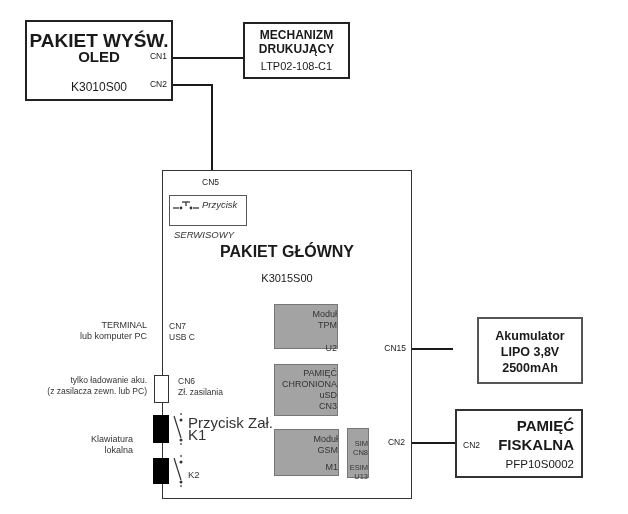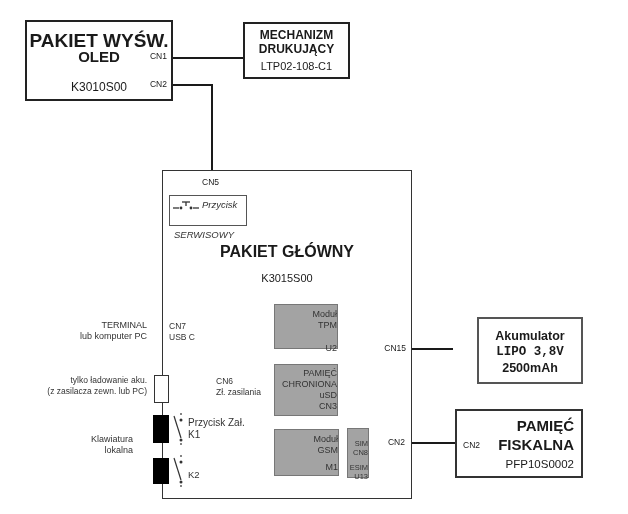--- a/index.html
+++ b/index.html
@@ -84,36 +84,36 @@
 
     <div class="ctr b" style="top:72px;font-size:16px;">PAKIET GŁÓWNY</div>
     <div class="ctr" style="top:101px;font-size:11px;">K3015S00</div>
 
     <div class="sm" style="position:absolute;left:6px;top:150px;color:#333;">
       <div>CN7</div>
       <div>USB C</div>
     </div>
 
     <div class="cnrect"></div>
-    <div class="sm" style="position:absolute;left:15px;top:205px;color:#333;margin-left:38px;">
+    <div class="sm" style="position:absolute;left:15px;top:205px;color:#333;">
       <div>CN6</div>
       <div>Zł. zasilania</div>
     </div>
 
     <div class="blackbtn" style="top:244px;height:28px;"></div>
     <span style="position:absolute;left:8px;top:242px;">
       <svg width="14" height="34" viewBox="0 0 14 34">
         <line x1="10" y1="0" x2="10" y2="4" stroke="#333" stroke-width="1.2" stroke-dasharray="2,2"></line>
         <circle cx="10" cy="7" r="1.5" fill="#333"></circle>
         <line x1="3" y1="3" x2="10" y2="25" stroke="#333" stroke-width="1.2"></line>
         <circle cx="10" cy="27" r="1.5" fill="#333"></circle>
         <line x1="10" y1="30" x2="10" y2="34" stroke="#333" stroke-width="1.2" stroke-dasharray="2,2"></line>
       </svg>
     </span>
-    <div style="position:absolute;left:25px;top:246px;font-size:10px;line-height:12px;color:#333;">
+    <div style="position:absolute;left:25px;top:246px;font-size:15px;line-height:12px;color:#333;">
       <div>Przycisk Zał.</div>
       <div>K1</div>
     </div>
 
     <div class="blackbtn" style="top:287px;height:26px;"></div>
     <span style="position:absolute;left:8px;top:284px;">
       <svg width="14" height="34" viewBox="0 0 14 34">
         <line x1="10" y1="0" x2="10" y2="4" stroke="#333" stroke-width="1.2" stroke-dasharray="2,2"></line>
         <circle cx="10" cy="7" r="1.5" fill="#333"></circle>
         <line x1="3" y1="3" x2="10" y2="25" stroke="#333" stroke-width="1.2"></line>
@@ -148,21 +148,21 @@
       <div style="margin-top:6px;">ESIM</div>
       <div>U13</div>
     </div>
 
     <div class="sm" style="position:absolute;right:5px;top:172px;margin-left:18px;">CN15</div>
     <div class="sm" style="position:absolute;right:6px;top:266px;">CN2</div>
   </div>
 
   <div class="box battery">
     <div class="ctr b" style="top:10px;font-size:12.5px;">Akumulator</div>
-    <div class="ctr b" style="top:26px;font-size:12.5px;font-family:Liberation Mono, monospace;">LIPO 3,8V</div>
+    <div class="ctr b" style="top:26px;font-size:12.5px;">LIPO 3,8V</div>
     <div class="ctr b" style="top:42px;font-size:12.5px;">2500mAh</div>
   </div>
 
   <div class="box fiscal">
     <div class="sm" style="position:absolute;left:6px;top:29px;">CN2</div>
     <div class="b" style="position:absolute;right:7px;top:6px;font-size:15px;">PAMIĘĆ</div>
     <div class="b" style="position:absolute;right:7px;top:25px;font-size:15px;">FISKALNA</div>
     <div style="position:absolute;right:7px;top:47px;font-size:11.5px;">PFP10S0002</div>
   </div>
 

